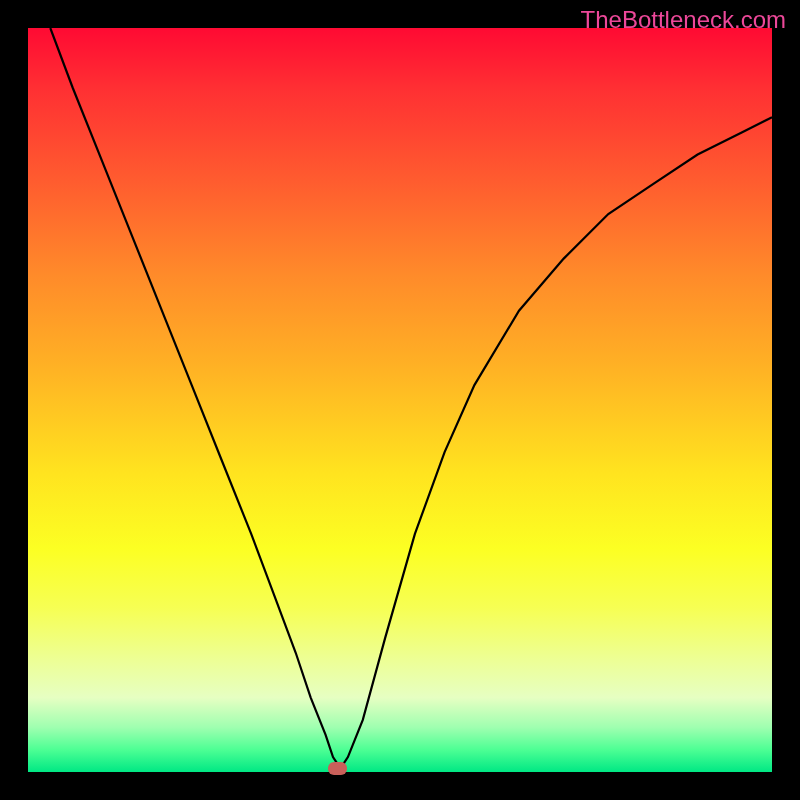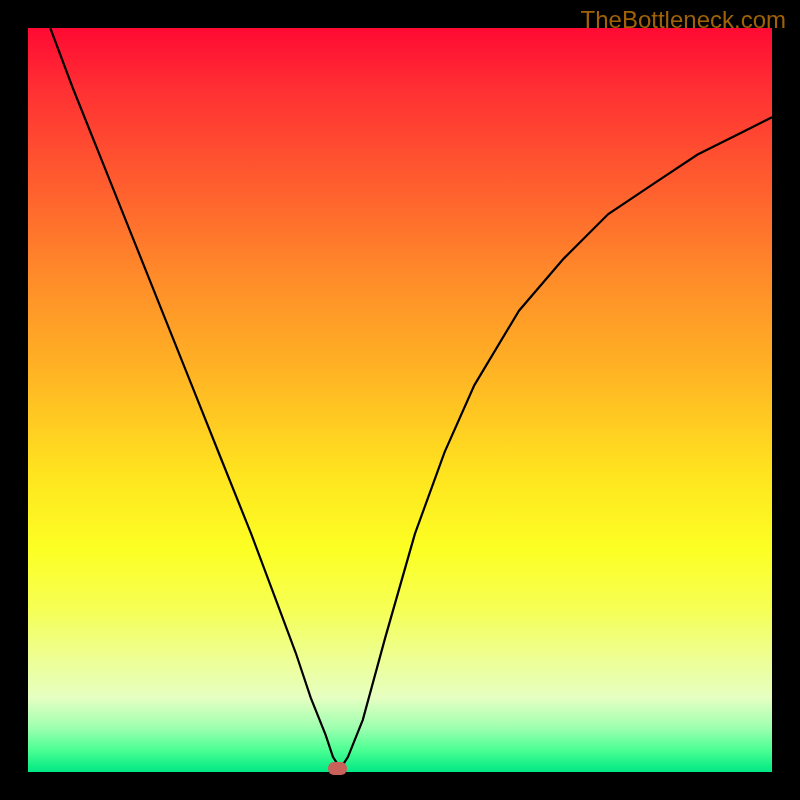--- a/index.html
+++ b/index.html
@@ -7,21 +7,21 @@
     width: 800px;
     height: 800px;
     background: #000;
     position: relative;
     font-family: Arial, Helvetica, sans-serif;
   }
   .watermark {
     position: absolute;
     top: 6px;
     right: 14px;
-    color: #a16207;
+    color: #ec4899;
     font-size: 24px;
     z-index: 30;
     font-weight: 400;
   }
   .outer { position: absolute; inset: 0; background: #000; }
   .plot {
     position: absolute;
     left: 28px; top: 28px;
     width: 744px; height: 744px;
     background: linear-gradient(to bottom,

